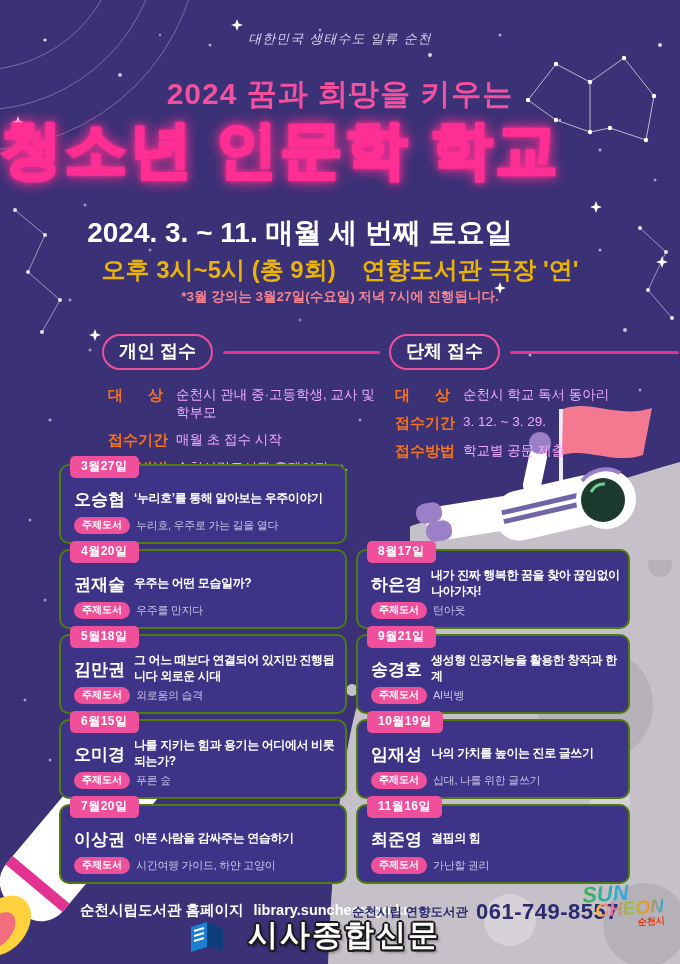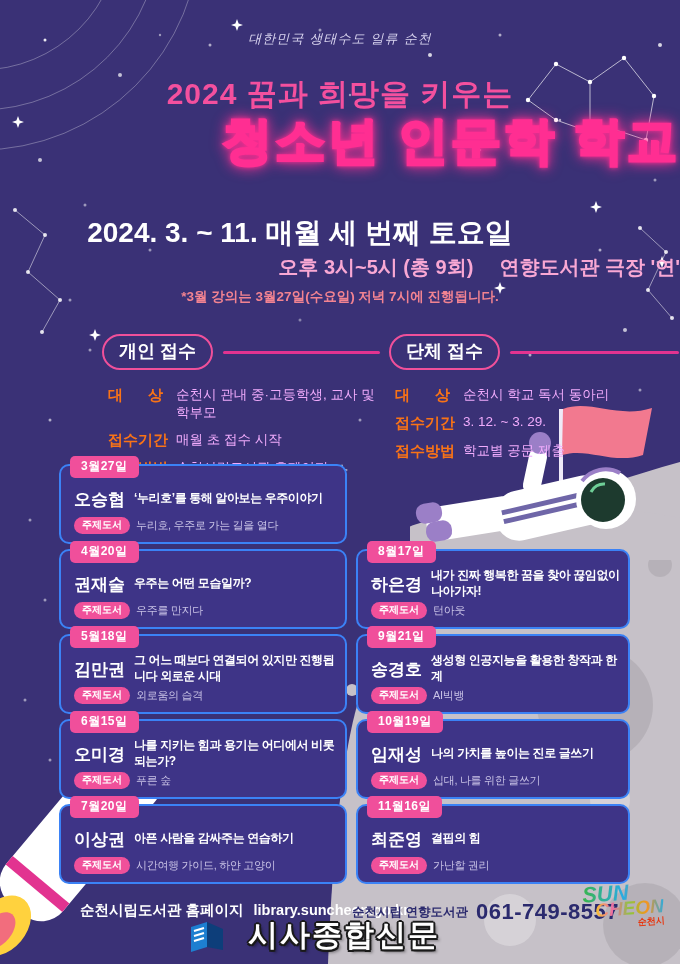--- a/index.html
+++ b/index.html
@@ -14,35 +14,35 @@
   .slogan{
     position:absolute; left:0; top:30px; width:680px; text-align:center;
     color:#ddd8f2; font-size:13px; font-style:italic; letter-spacing:1px;
     font-family:"DejaVu Serif", serif; z-index:3;
   }
   .subtitle{
     position:absolute; left:0; top:74px; width:680px; text-align:center;
     color:#f4509e; font-size:30px; font-weight:bold; letter-spacing:1px; z-index:3;
   }
   .main-title{
-    position:absolute; left:0; top:108px; width:680px; text-align:right;
-    font-size:50px; font-weight:800; letter-spacing:3px; color:#ff2e92;
+    position:absolute; left:0; top:108px; width:680px; text-align:left;
+    font-size:62px; font-weight:800; letter-spacing:3px; color:#ff2e92;
     filter:drop-shadow(0 0 7px rgba(255,46,146,.65)) drop-shadow(0 0 2px rgba(255,46,146,.9));
     z-index:3; white-space:nowrap;
   }
   @supports (-webkit-text-stroke: 2px #fff){
     .main-title{ color:rgba(58,49,118,0); -webkit-text-stroke:3px #ff2e92; }
   }
   .date-line{
     position:absolute; left:0; top:214px; width:600px; text-align:center;
     color:#ffffff; font-size:28px; font-weight:bold; z-index:3;
   }
   .time-line{
-    position:absolute; left:0; top:254px; width:680px; text-align:right;
-    color:#f9a8d4; font-size:20px; font-weight:bold; z-index:3;
+    position:absolute; left:0; top:254px; width:680px; text-align:center;
+    color:#eab308; font-size:24px; font-weight:bold; z-index:3;
   }
   .time-line .gap{ display:inline-block; width:26px; }
   .notice-line{
     position:absolute; left:0; top:288px; width:680px; text-align:center;
     color:#f28391; font-size:13.5px; font-weight:bold; z-index:3;
   }
 
   
   .reg-col{ position:absolute; top:334px; z-index:3;margin-left:44px; }
   .reg-col.left{ left:58px; width:278px; }
@@ -57,21 +57,21 @@
   .reg-row{ display:flex; margin-bottom:9px; align-items:flex-start; }
   .reg-label{ color:#f97316; font-size:15px; font-weight:bold; min-width:62px; white-space:pre; }
   .reg-value{ color:#f0abfc; font-size:13.5px; font-weight:500; margin-left:6px; }
 
   
   .col{ position:absolute; display:flex; flex-direction:column; gap:5px; z-index:3; }
   .col.left-col{ left:59px; top:464px; width:288px; }
   .col.right-col{ left:356px; top:549px; width:274px; }
   .session-card{
     position:relative; height:80px; background:#3e3487;
-    border:2px solid #3b82f6; border-radius:10px;
+    border:2px solid #4d7c0f; border-radius:10px;
     padding:13px 8px 8px 13px;
   }
   .date-badge{
     position:absolute; top:-10px; left:9px; background:#f04f9b; color:#fff;
     font-size:12px; font-weight:bold; padding:2px 11px 3px; border-radius:5px;
     letter-spacing:.5px;
   }
   .session-row1{ display:flex; gap:9px; align-items:center; margin-top:4px; min-height:32px; }
   .speaker{ color:#fff; font-size:17px; font-weight:bold; white-space:nowrap; }
   .topic{ color:#fff; font-size:12px; font-weight:bold; line-height:1.3; letter-spacing:-0.4px; }

